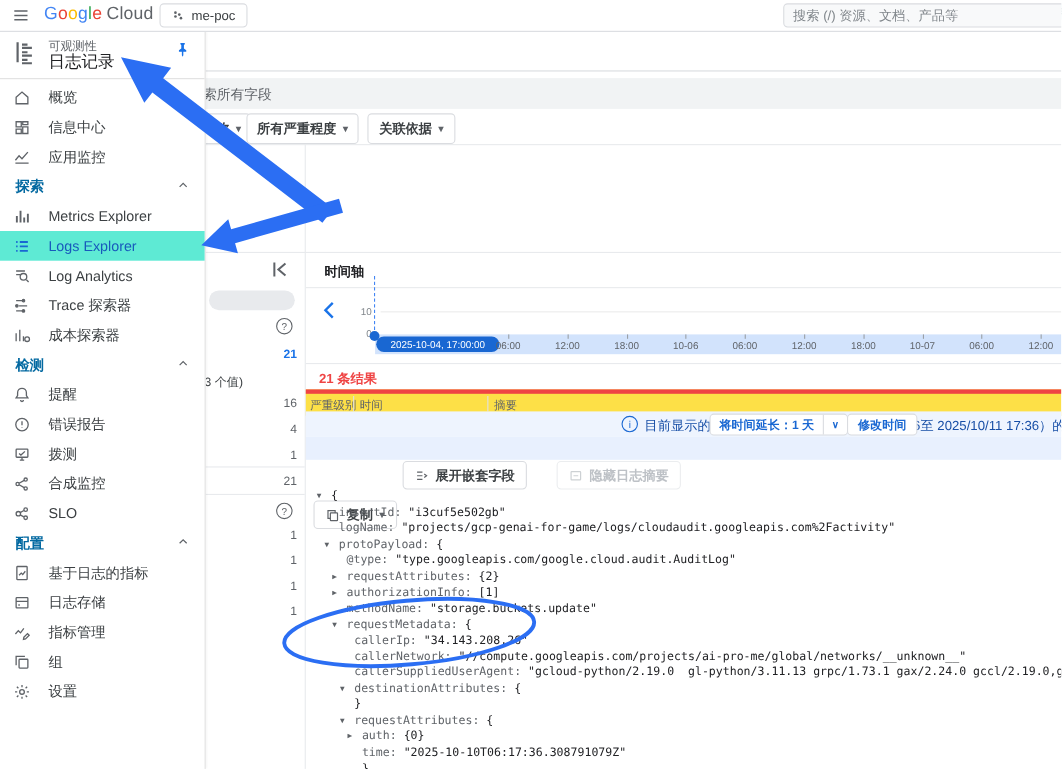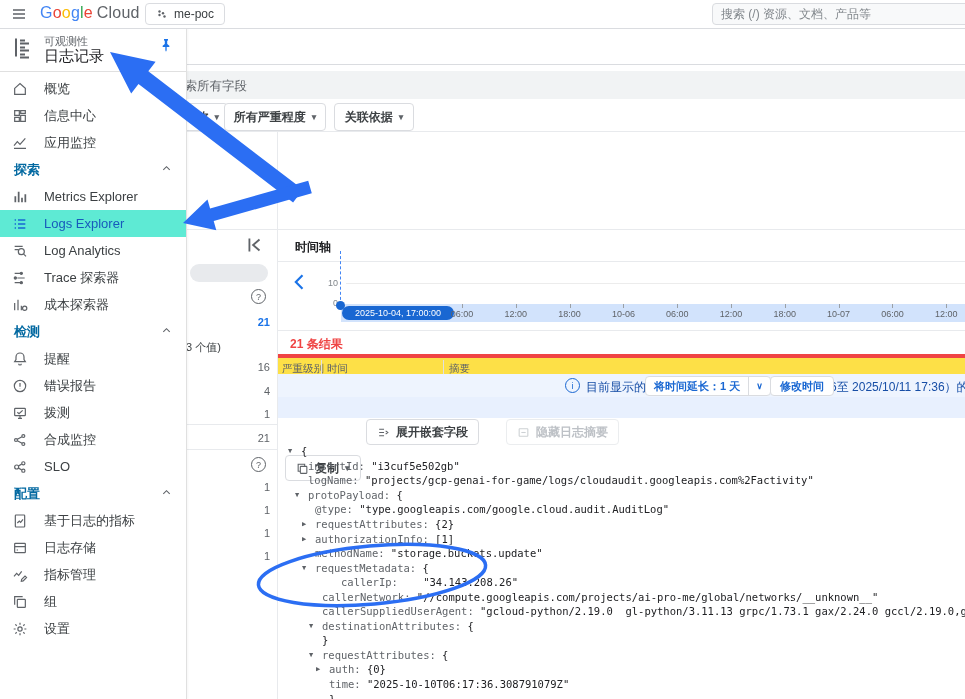--- a/index.html
+++ b/index.html
@@ -262,21 +262,21 @@
     <div id="json">
         <div class="jline" style="padding-left: 10px;"><span class="tg">▼</span><span class="v">{</span></div>
         <div class="jline" style="padding-left: 17px;"><span class="tg"></span><span class="k">insertId: </span><span class="v">"i3cuf5e502gb"</span></div>
         <div class="jline" style="padding-left: 17px;"><span class="tg"></span><span class="k">logName: </span><span class="v">"projects/gcp-genai-for-game/logs/cloudaudit.googleapis.com%2Factivity"</span></div>
         <div class="jline" style="padding-left: 17px;"><span class="tg">▼</span><span class="k">protoPayload: </span><span class="v">{</span></div>
         <div class="jline" style="padding-left: 24px;"><span class="tg"></span><span class="k">@type: </span><span class="v">"type.googleapis.com/google.cloud.audit.AuditLog"</span></div>
         <div class="jline" style="padding-left: 24px;"><span class="tg">▶</span><span class="k">requestAttributes: </span><span class="v">{2}</span></div>
         <div class="jline" style="padding-left: 24px;"><span class="tg">▶</span><span class="k">authorizationInfo: </span><span class="v">[1]</span></div>
         <div class="jline" style="padding-left: 24px;"><span class="tg"></span><span class="k">methodName: </span><span class="v">"storage.buckets.update"</span></div>
         <div class="jline" style="padding-left: 24px;"><span class="tg">▼</span><span class="k">requestMetadata: </span><span class="v">{</span></div>
-        <div class="jline" style="padding-left: 31px; gap: 19px;"><span class="tg"></span><span class="k">callerIp: </span><span class="v">"34.143.208.26"</span></div>
+        <div class="jline" style="padding-left: 31px;"><span class="tg"></span><span class="k">callerIp: </span><span class="v">"34.143.208.26"</span></div>
         <div class="jline" style="padding-left: 31px;"><span class="tg"></span><span class="k">callerNetwork: </span><span class="v">"//compute.googleapis.com/projects/ai-pro-me/global/networks/__unknown__"</span></div>
         <div class="jline" style="padding-left: 31px;"><span class="tg"></span><span class="k">callerSuppliedUserAgent: </span><span class="v">"gcloud-python/2.19.0  gl-python/3.11.13 grpc/1.73.1 gax/2.24.0 gccl/2.19.0,gzip(gfe)"</span></div>
         <div class="jline" style="padding-left: 31px;"><span class="tg">▼</span><span class="k">destinationAttributes: </span><span class="v">{</span></div>
         <div class="jline" style="padding-left: 31px;"><span class="tg"></span><span class="v">}</span></div>
         <div class="jline" style="padding-left: 31px;"><span class="tg">▼</span><span class="k">requestAttributes: </span><span class="v">{</span></div>
         <div class="jline" style="padding-left: 38px;"><span class="tg">▶</span><span class="k">auth: </span><span class="v">{0}</span></div>
         <div class="jline" style="padding-left: 38px;"><span class="tg"></span><span class="k">time: </span><span class="v">"2025-10-10T06:17:36.308791079Z"</span></div>
         <div class="jline" style="padding-left: 38px;"><span class="tg"></span><span class="v">}</span></div>
       </div>
   </div>

